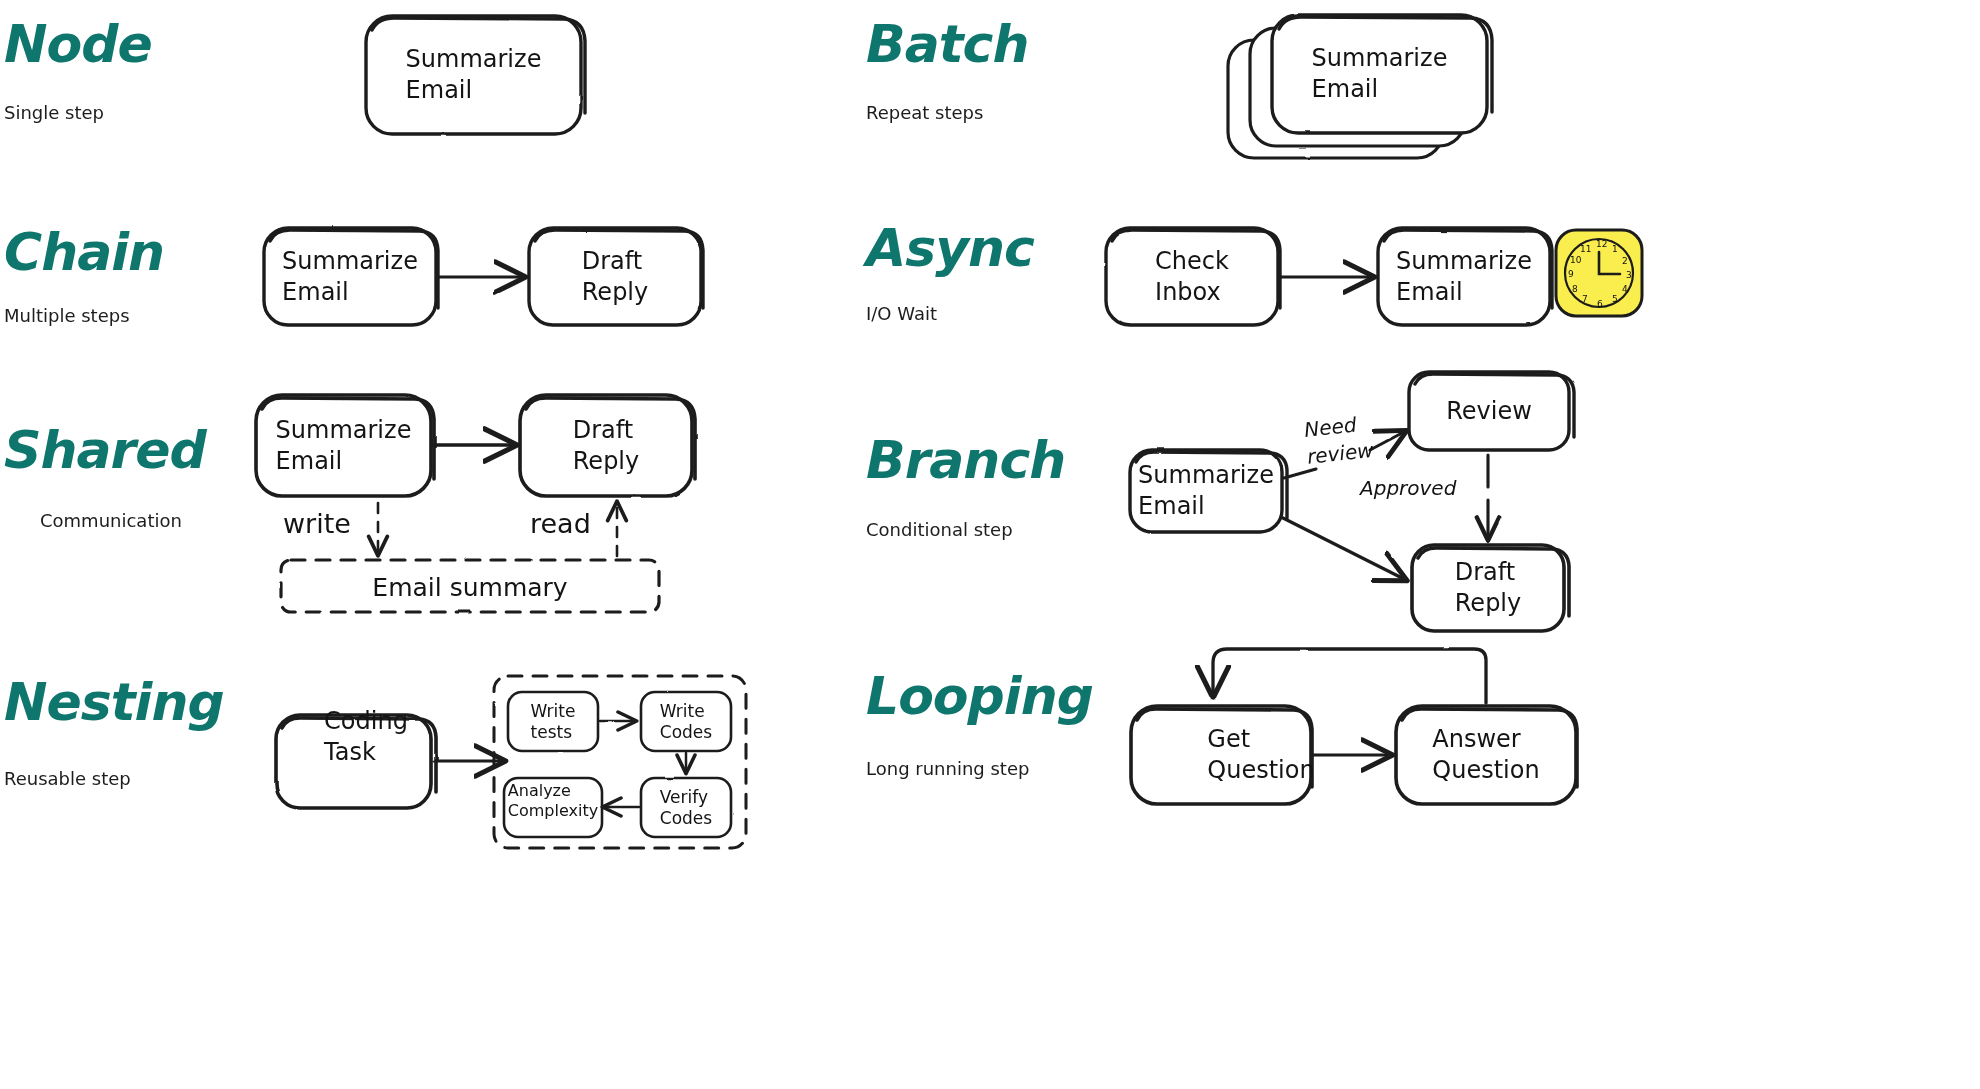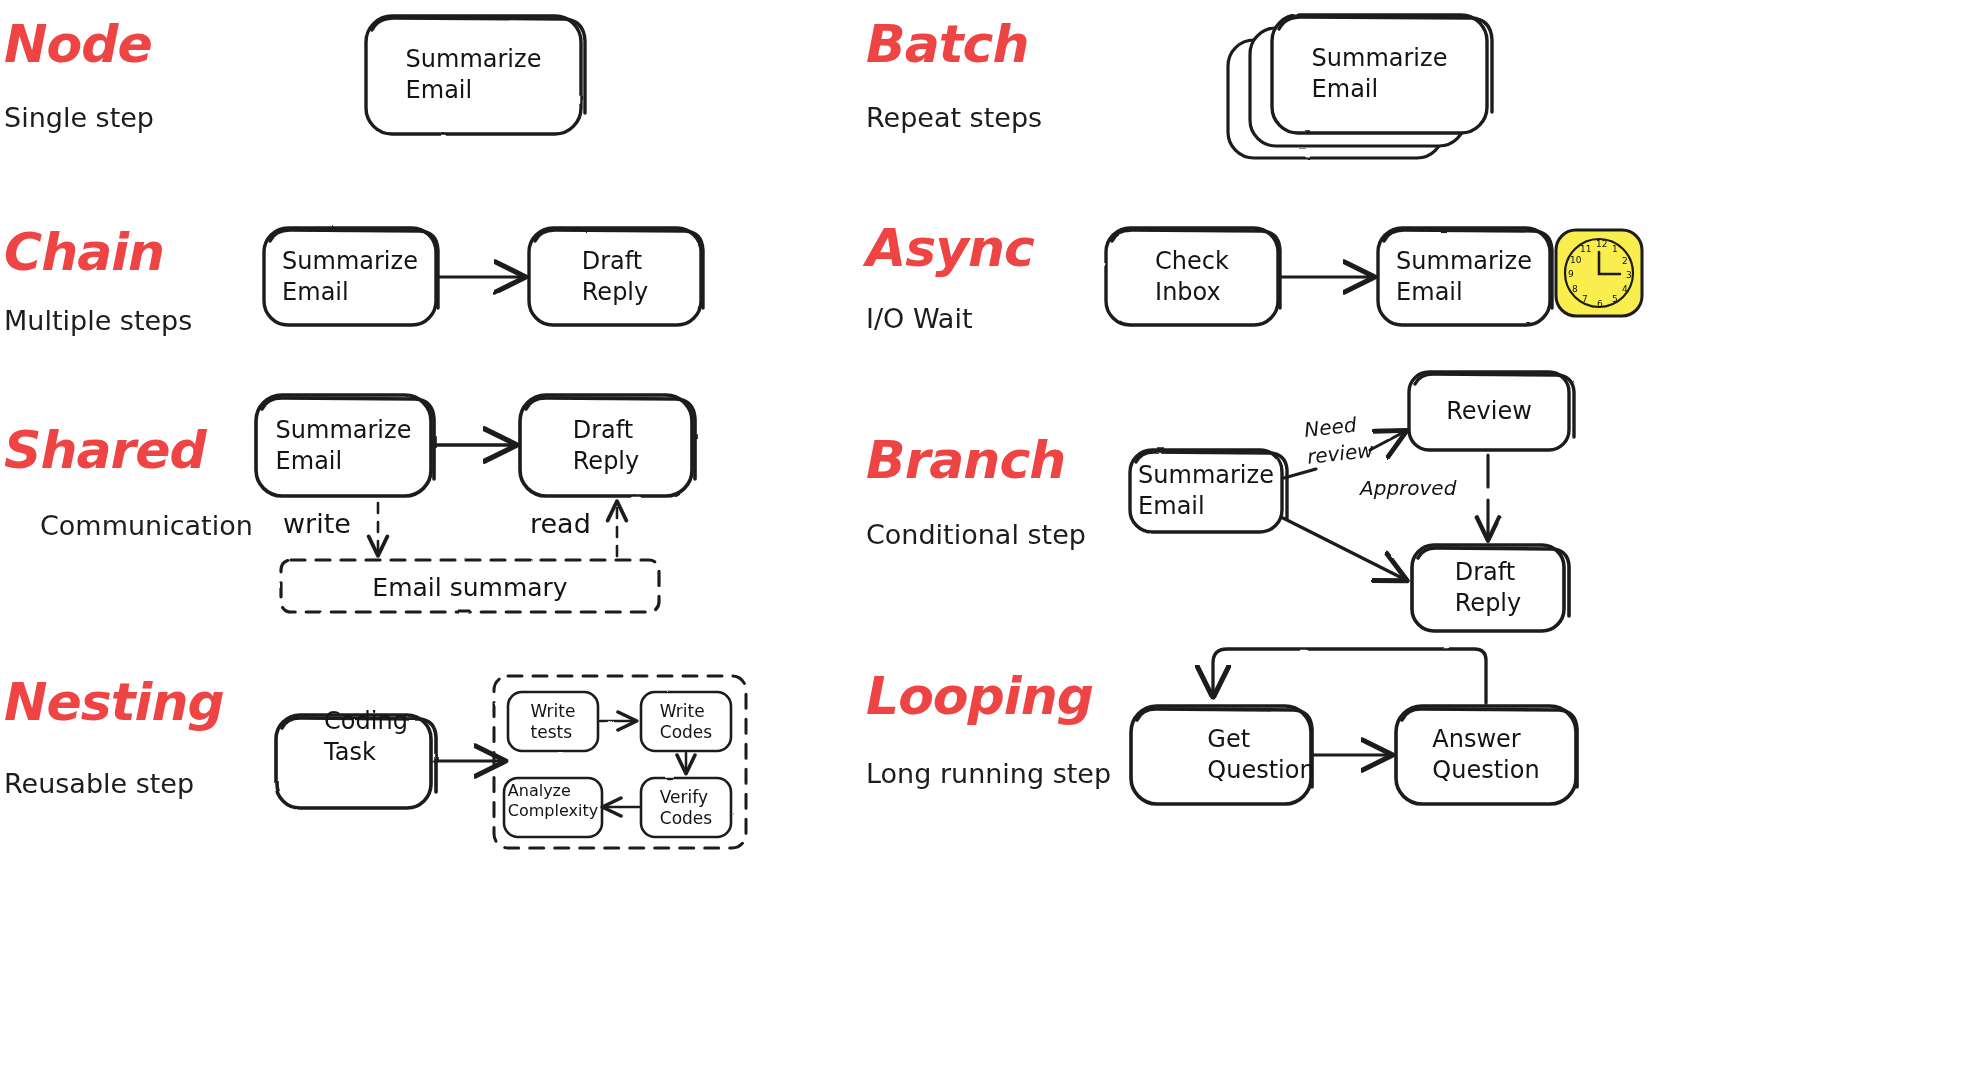--- a/index.html
+++ b/index.html
@@ -3,22 +3,22 @@
 <meta charset="utf-8">
 <style>
   html,body{margin:0;padding:0;background:#ffffff;}
   body{width:1980px;height:1089px;position:relative;overflow:hidden;
        font-family:"DejaVu Sans",sans-serif;color:#1b1b1b;}
   .canvas{position:absolute;inset:0;}
   svg.layer{position:absolute;left:0;top:0;width:1980px;height:1089px;overflow:visible;}
 
   
   .cat-title{position:absolute;font-family:"DejaVu Sans",sans-serif;font-size:52px;
-    font-weight:700;font-style:italic;letter-spacing:-1px;color:#ef4444;white-space:nowrap;}
-  .cat-sub{position:absolute;font-family:"DejaVu Sans",sans-serif;font-size:27px;
+    font-weight:700;font-style:italic;letter-spacing:-1px;color:#0f766e;white-space:nowrap;}
+  .cat-sub{position:absolute;font-family:"DejaVu Sans",sans-serif;font-size:18px;
     font-weight:400;color:#1d1d1d;white-space:nowrap;}
   .node-label{position:absolute;font-family:"DejaVu Sans",sans-serif;font-size:24px;
     line-height:1.28;text-align:left;color:#141414;white-space:pre-line;
     display:flex;align-items:center;justify-content:center;}
   .node-label.small{font-size:17px;line-height:1.22;}
   .edge-label{position:absolute;font-family:"DejaVu Sans",sans-serif;font-size:22px;
     color:#141414;white-space:nowrap;}
   .edge-label.ital{font-style:italic;font-size:20px;}
   .store-label{position:absolute;font-family:"DejaVu Sans",sans-serif;font-size:25px;
     color:#141414;white-space:nowrap;}

